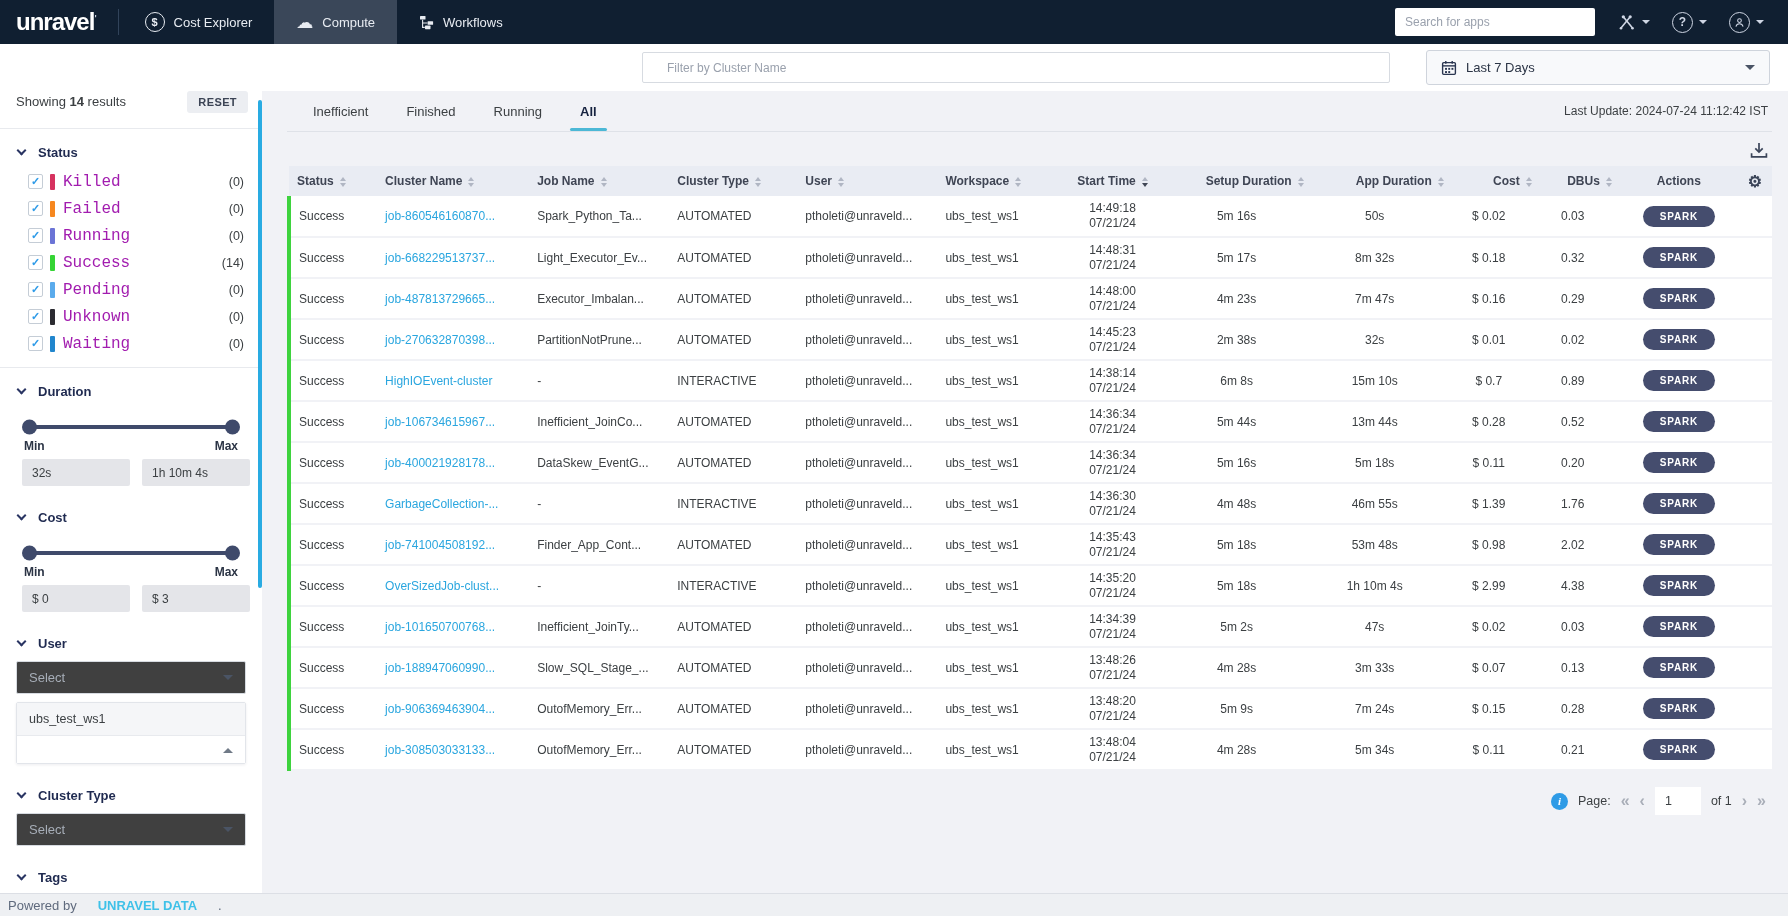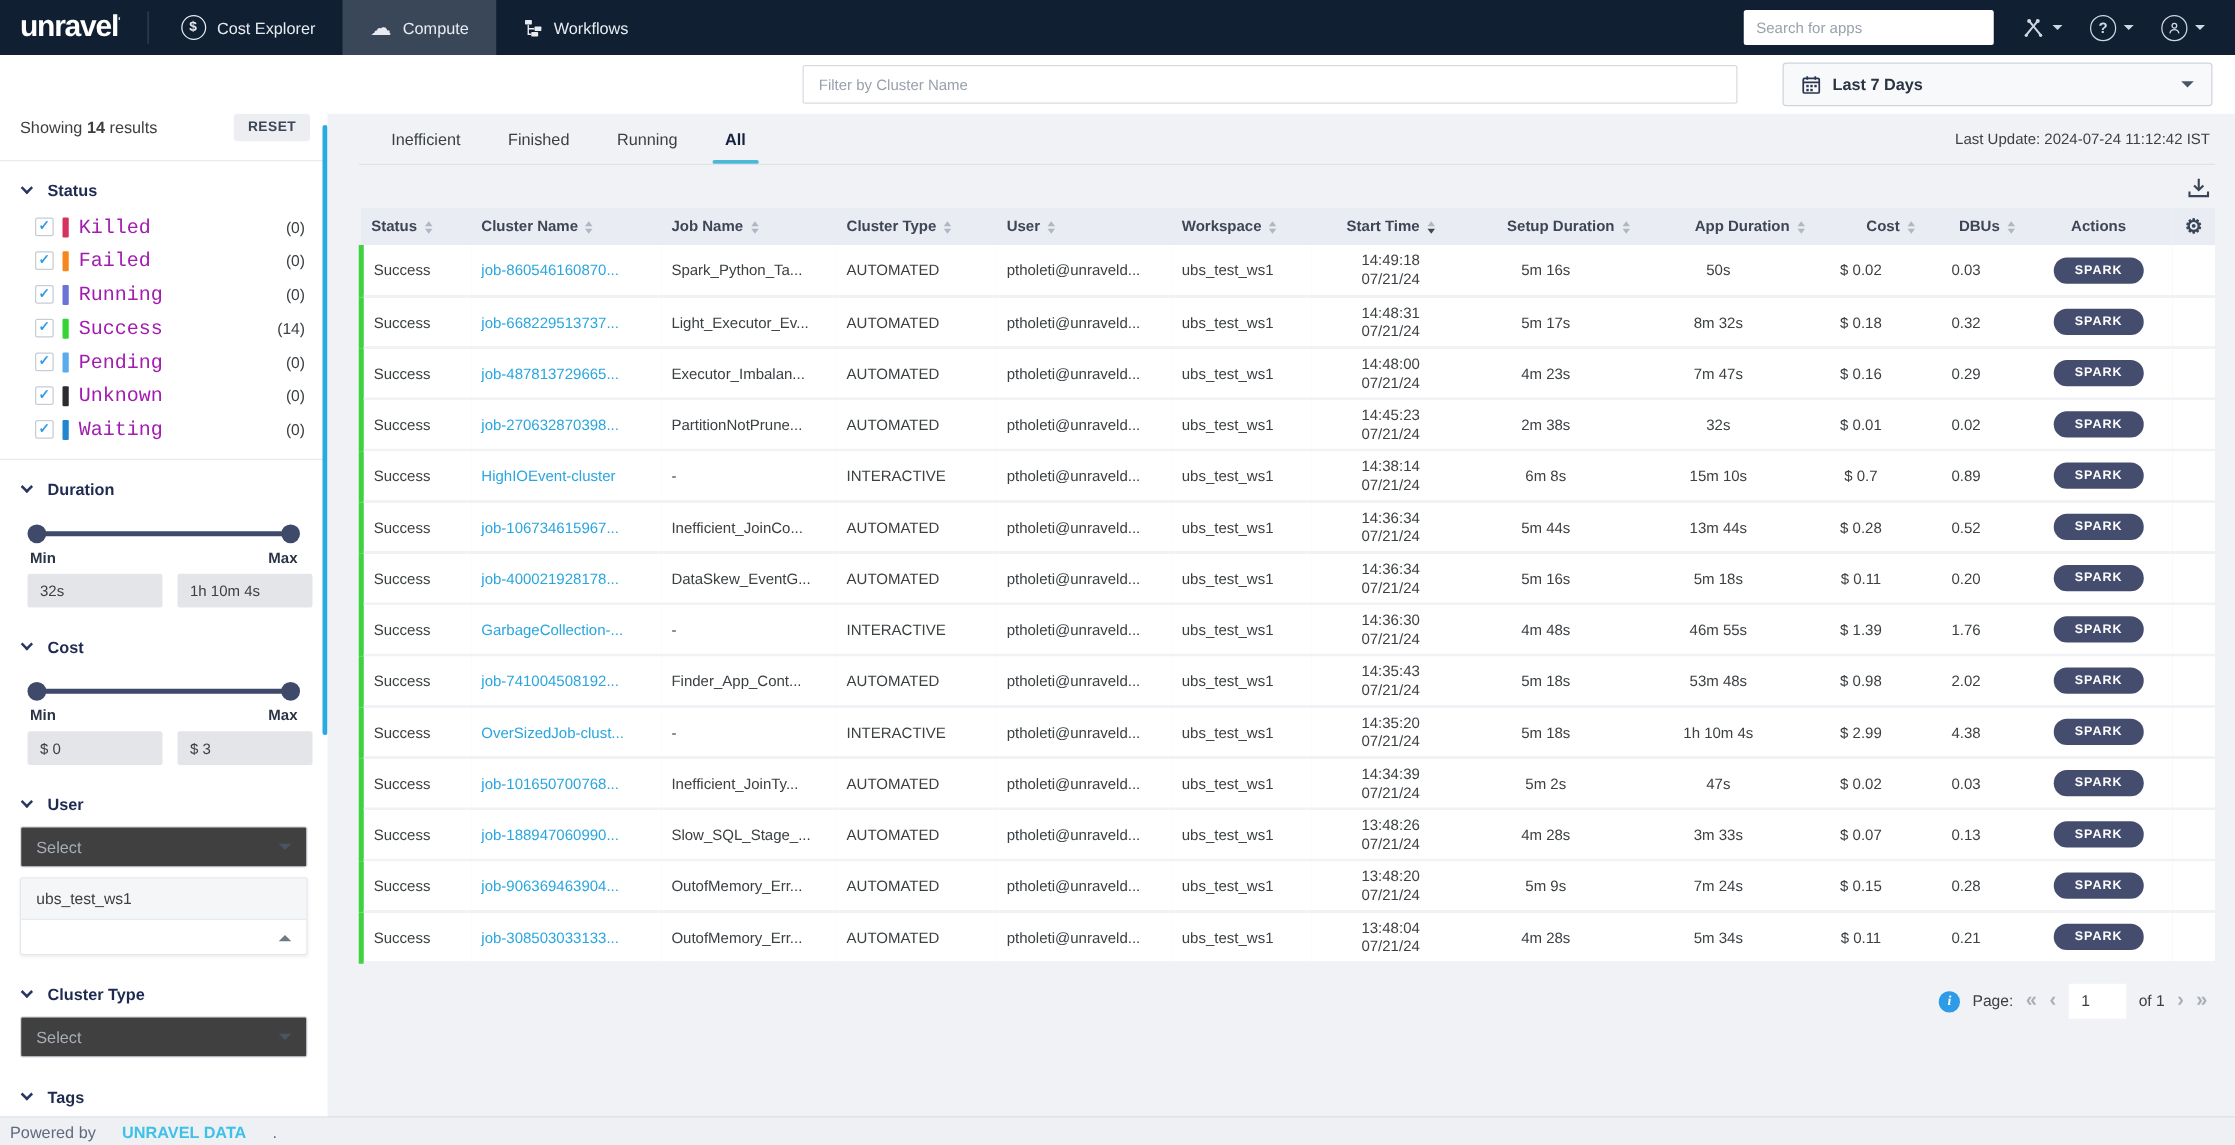--- a/index.html
+++ b/index.html
@@ -18,24 +18,24 @@
   .icon-cloud { font-size:17px; line-height:1; }
   .nav-right { margin-left:auto; display:flex; align-items:center; gap:22px; padding-right:24px; }
   .nav-search { width:200px; height:28px; border:none; border-radius:2px; background:#fff; font-size:12px; padding:0 10px; color:#33404f; font-family:"Liberation Sans",sans-serif; }
   .nav-search::placeholder { color:#9aa1ad; }
   .nav-icon-group { display:flex; align-items:center; gap:6px; cursor:pointer; }
   .circle-icon { width:21px; height:21px; border:1.6px solid #cfd6e4; border-radius:50%; display:flex; align-items:center; justify-content:center; color:#cfd6e4; font-size:12px; font-weight:bold; }
   .chev-sm { width:0; height:0; border:4px solid transparent; border-top-color:#cfd6e4; margin-top:4px; }
 
   
   .filterbar { position:absolute; top:44px; left:0; width:1788px; height:47px; background:#fff; z-index:20; }
-  .cluster-filter { position:absolute; left:642px; top:8px; width:748px; height:31px; border:1px solid #d7dbe1; border-radius:2px; font-size:12px; padding:0 12px; color:#0f766e; font-family:"Liberation Sans",sans-serif; }
+  .cluster-filter { position:absolute; left:642px; top:8px; width:748px; height:31px; border:1px solid #d7dbe1; border-radius:2px; font-size:12px; padding:0 24px; color:#0f766e; font-family:"Liberation Sans",sans-serif; }
   .cluster-filter::placeholder { color:#9aa1ad; }
   .date-range { position:absolute; right:18px; top:6px; width:344px; height:35px; background:#f8f9fb; border:1px solid #cfd4dc; border-radius:3px; display:flex; align-items:center; gap:9px; padding:0 14px; cursor:pointer; }
-  .date-range-label { font-size:13px; color:#2b3445; font-weight:bold; }
+  .date-range-label { font-size:13px; color:#2b3445; font-weight:normal; }
   .caret-down { width:0; height:0; border:5px solid transparent; border-top-color:#4a5465; margin-top:5px; }
   .date-range .caret-down { margin-left:auto; }
 
   
   .sidebar { position:absolute; top:91px; left:0; width:262px; height:802px; background:#fff; z-index:10; overflow:hidden; }
   .side-scrollbar { position:absolute; top:9px; right:0; width:4px; height:488px; background:#29abe2; border-radius:2px; }
   .showing-row { height:38px; display:flex; align-items:center; justify-content:space-between; padding:0 14px 16px 16px; border-bottom:1px solid #e8eaee; }
   .showing-text { font-size:13px; color:#3c4043; }
   .reset-btn { background:#eceef2; border:none; border-radius:3px; font-size:11px; font-weight:bold; color:#3c4455; padding:5px 11px; letter-spacing:.4px; cursor:pointer; font-family:"Liberation Sans",sans-serif; }
   .section { padding:10px 14px 6px 14px; }

